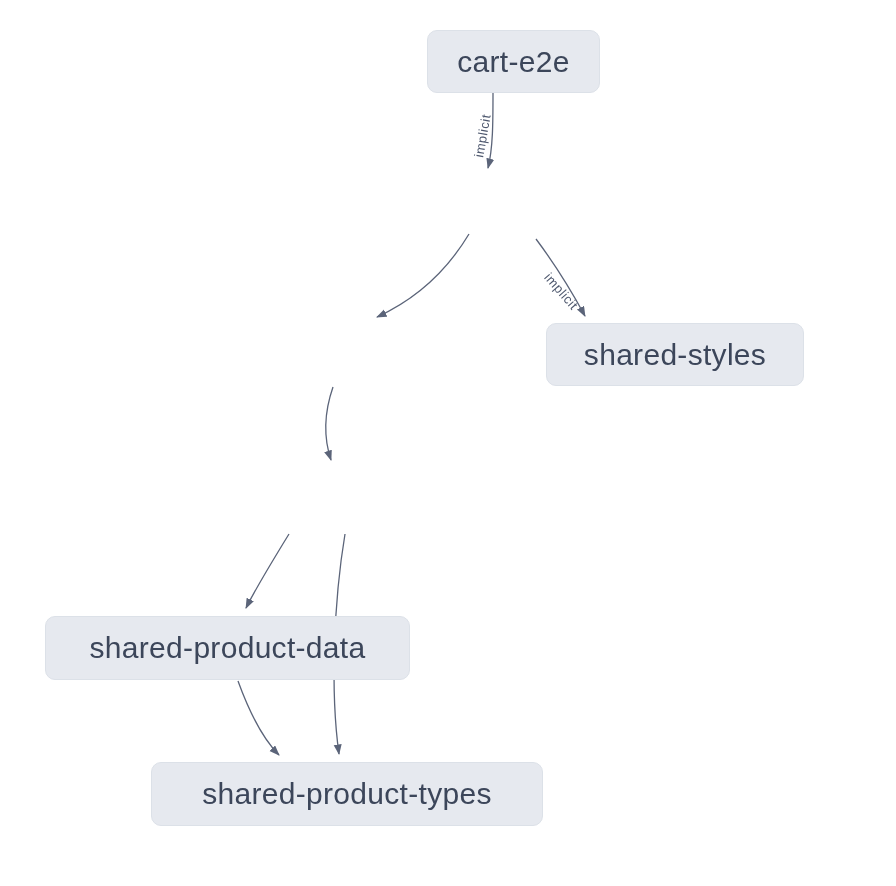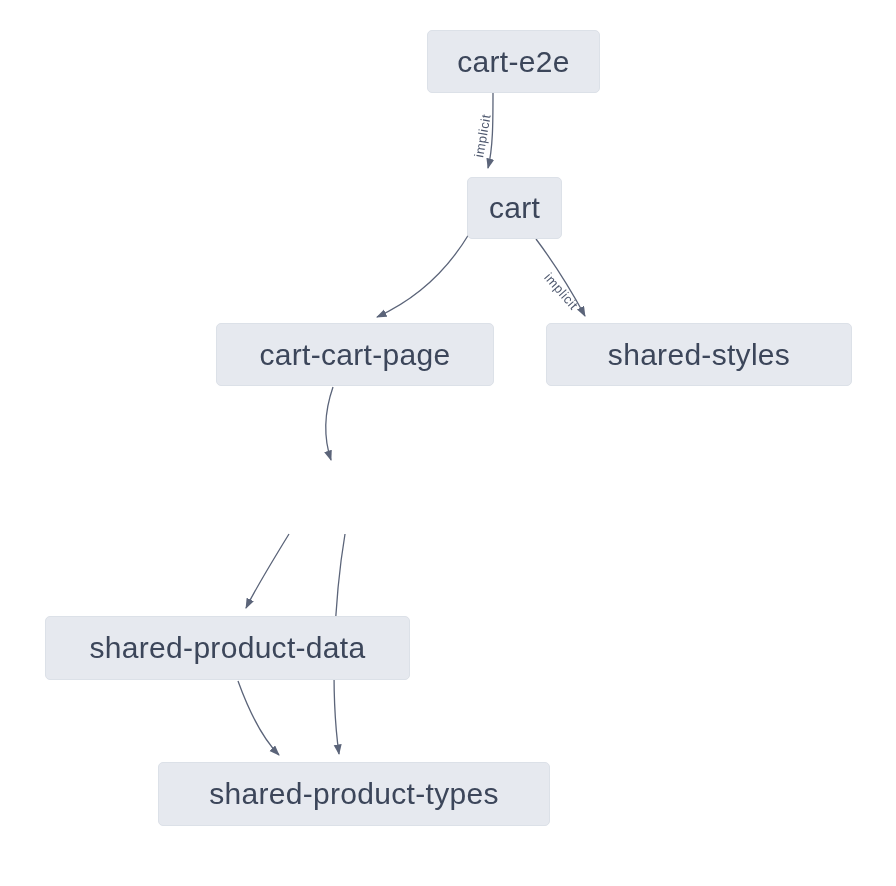--- a/index.html
+++ b/index.html
@@ -41,21 +41,21 @@
     dominant-baseline:middle;
   }
   .node{
     position:absolute;
     box-sizing:border-box;
     display:flex;
     align-items:center;
     justify-content:center;
     background:var(--node-fill);
     border:1px solid var(--node-border);
-    border-radius:5px;
+    border-radius:10px;
     cursor:pointer;
   }
   .node .node-label{
     font-size:30px;
     letter-spacing:.3px;
     color:var(--node-text);
     white-space:nowrap;
   }
 </style>
 </head>
@@ -98,34 +98,28 @@
 
     <g>
       <path class="edge-path" d="M 238 681 C 250 714, 264 740, 279 755" marker-end="url(#arrow)"></path>
     </g>
   </svg>
 
   <div class="node" style="left:427px;top:30px;width:173px;height:63px">
     <span class="node-label">cart-e2e</span>
   </div>
 
-  <div class="node" style="left:467px;top:177px;width:95px;height:62px">
-    <span class="node-label">cart</span>
-  </div>
 
-  <div class="node" style="left:216px;top:323px;width:278px;height:63px">
-    <span class="node-label">cart-cart-page</span>
-  </div>
 
-  <div class="node" style="left:546px;top:323px;width:306px;height:63px">
+  <div class="node" style="left:546px;top:323px;width:258px;height:63px">
     <span class="node-label">shared-styles</span>
   </div>
 
 
   <div class="node" style="left:45px;top:616px;width:365px;height:64px">
     <span class="node-label">shared-product-data</span>
   </div>
 
-  <div class="node" style="left:158px;top:762px;width:392px;height:64px">
+  <div class="node" style="left:151px;top:762px;width:392px;height:64px">
     <span class="node-label">shared-product-types</span>
   </div>
 
 </div>
 
 </body></html>

